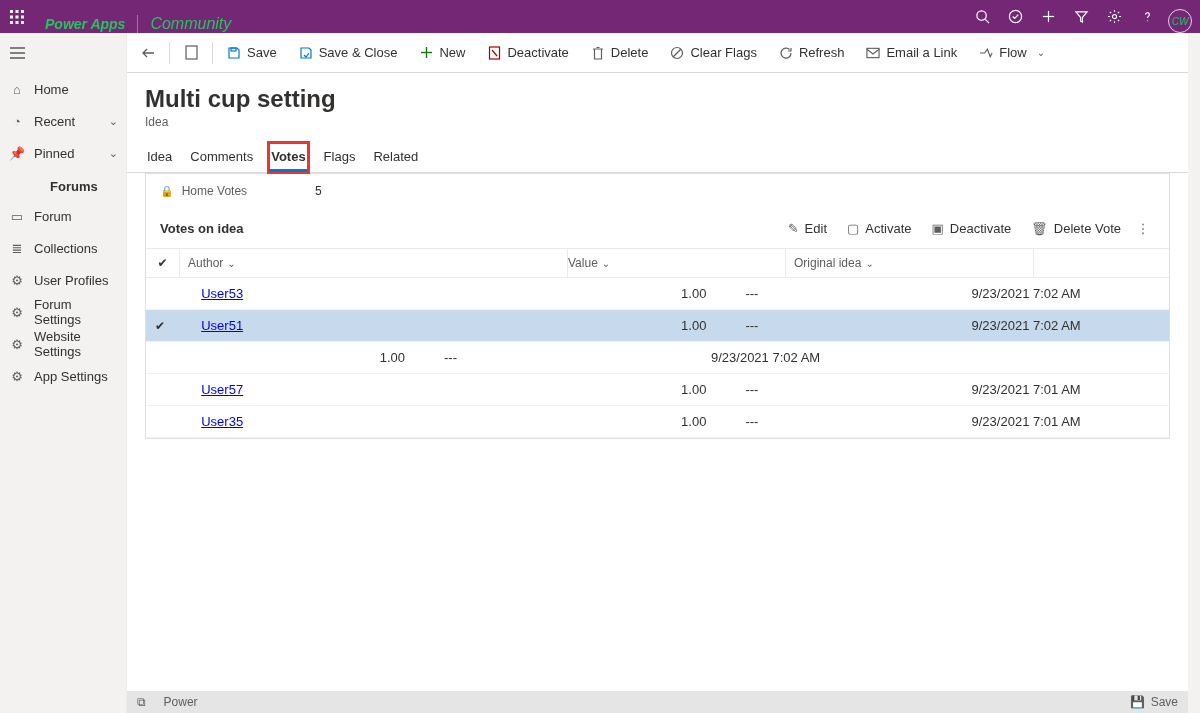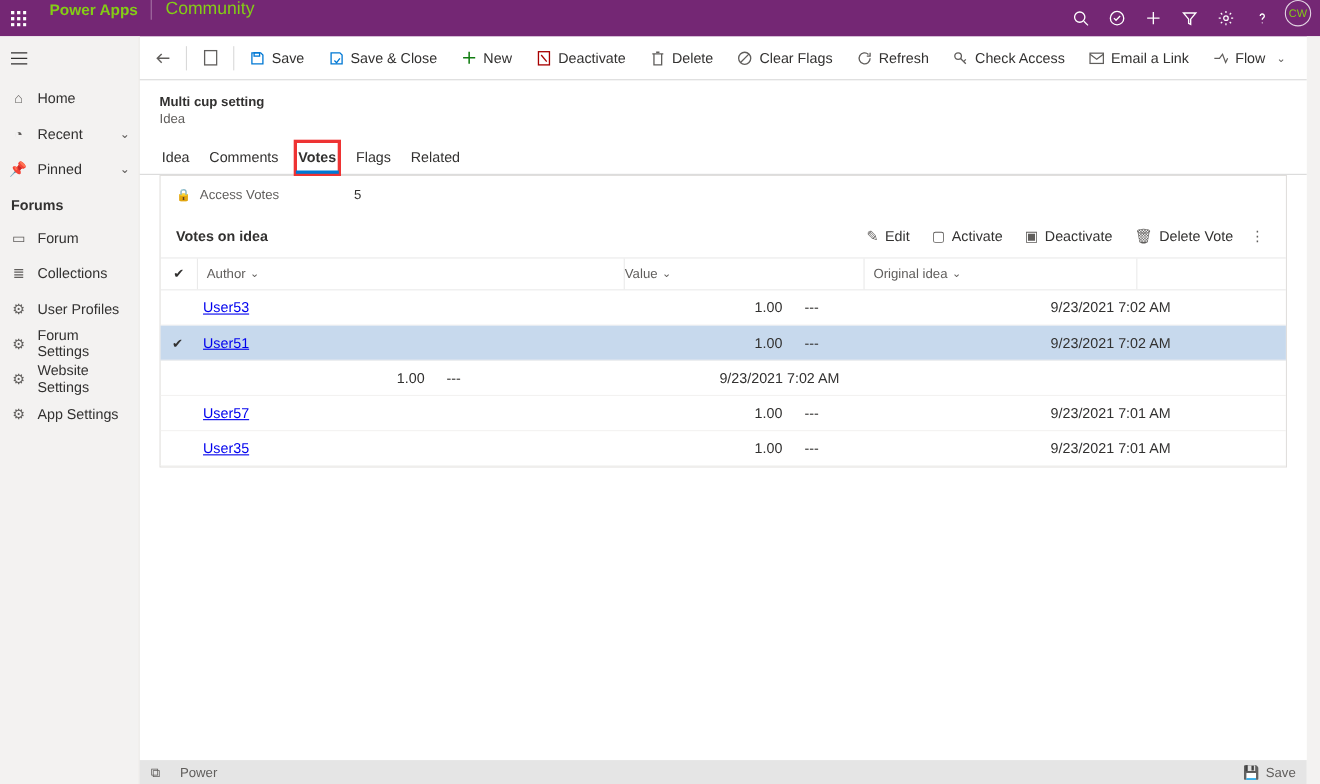--- a/index.html
+++ b/index.html
@@ -1,51 +1,51 @@
 <!DOCTYPE html>
 <html><head>
 <meta charset="utf-8">
 <style>
   * { box-sizing: border-box; margin: 0; padding: 0; font-family: "Segoe UI", -apple-system, sans-serif; }
   body { width: 1200px; height: 713px; overflow: hidden; background: #fff; font-size: 13px; color: #323130; }
 
   
-  .topbar { height: 33px; background: #742774; display: flex; align-items: flex-start; color: #84cc16; }
+  .topbar { height: 33px; background: #742774; display: flex; align-items: flex-end; color: #22c55e; font-style: italic; }
   .topbar .waffle { width: 33px; height: 33px; display:flex; align-items:center; justify-content:center; cursor:pointer; }
   .topbar .brand { font-weight: 600; font-size: 14px; padding: 0 12px; border-right: 1px solid rgba(255,255,255,.35); line-height: 18px; }
   .topbar .env { padding: 0 12px; font-size: 16px; }
   .topbar .spacer { flex: 1; }
   .topbar .ticon { width: 33px; height: 33px; display:flex; align-items:center; justify-content:center; cursor:pointer; }
   .topbar .avatar { width: 24px; height: 24px; border-radius: 50%; border: 1px solid rgba(255,255,255,.8); display:flex; align-items:center; justify-content:center; font-size:10px; margin: 0 8px 0 4px; }
 
   
   .shell { display:flex; height: calc(100% - 33px); }
   .leftnav { width: 127px; background: #f3f2f1; border-right: 1px solid #edebe9; display:flex; flex-direction:column; }
   .leftnav .ham { height: 40px; display:flex; align-items:center; padding-left: 10px; cursor:pointer; }
   .leftnav .item { height: 32px; display:flex; align-items:center; padding: 0 8px 0 10px; cursor:pointer; gap: 10px; }
   .leftnav .item .lbl { flex:1; }
   .leftnav .item .chev { font-size: 11px; color: #605e5c; }
-  .leftnav .groupheader { font-weight: 600; padding: 10px 14px 6px 10px; }
+  .leftnav .groupheader { font-weight: 600; padding: 10px 14px 6px 10px; margin-left: 40px; }
   .leftnav .icon { width:14px; display:inline-flex; justify-content:center; color:#605e5c; }
 
   .main { flex:1; display:flex; flex-direction:column; min-width:0; }
 
   
   .cmdbar { height: 40px; border-bottom: 1px solid #d9d9d9; display:flex; align-items:center; padding: 0 4px; gap: 2px; }
   .cmdbar .vert { width:1px; height:22px; background:#d9d9d9; margin: 0 2px; }
   .cmdbar .ci { display:flex; align-items:center; gap:6px; padding: 0 10px; height:32px; cursor:pointer; font-size:13px; color:#323130; }
   .cmdbar .ci .cicon { width:14px; display:inline-flex; justify-content:center; }
   .cmdbar .iconbtn { width:34px; height:32px; display:flex; align-items:center; justify-content:center; cursor:pointer; }
   .green { color:#107c10; }
   .blue  { color:#0078d4; }
   .gray  { color:#605e5c; }
 
   
   .pagehead { padding: 12px 0 0 18px; }
-  .pagehead h1 { font-size: 12px; font-weight: 600; }
+  .pagehead h1 { font-size: 24px; font-weight: 600; }
   .pagehead .sub { font-size: 12px; color:#605e5c; margin-top:2px; }
 
   
   .tabs { display:flex; gap: 14px; padding: 14px 0 0 18px; border-bottom: 1px solid #d9d9d9; }
   .tabs .tab { padding: 6px 2px 8px 2px; font-size: 13px; cursor:pointer; position:relative; }
   .tabs .tab.active { font-weight:600; }
   .tabs .tab.active::after { content:""; position:absolute; left:0; right:0; bottom:0; height:3px; background:#0078d4; }
   .tabs .tab.boxed { outline: 3px solid #e33; outline-offset: -1px; }
 
   
@@ -58,21 +58,21 @@
   .subhdr { display:flex; align-items:center; height: 40px; padding: 0 14px; }
   .subhdr .title { font-weight:600; font-size:13px; }
   .subhdr .sp { flex:1; }
   .subhdr .act { display:flex; align-items:center; gap:6px; padding:0 10px; height:32px; cursor:pointer; font-size:13px; }
   .subhdr .kebab { width:24px; text-align:center; cursor:pointer; color:#605e5c; }
 
   
   .grid { width:100%; }
   .grid .ghead { display:flex; align-items:center; height:30px; border-top:1px solid #eaeaea; border-bottom:1px solid #eaeaea; font-size:12px; color:#605e5c; }
   .grid .ghead .gc { border-right:1px solid #eaeaea; height:100%; display:flex; align-items:center; padding-left:8px; gap:4px; }
-  .grid .gr { display:flex; height:32px; border-bottom:1px solid #f3f2f1; font-size:13px; }
+  .grid .gr { display:flex; height:32px; border-bottom:1px solid #f3f2f1; font-size:13px;gap:19px; }
   .grid .gr.sel { background:#c7d9ed; }
   .grid .gc1 { width:34px; justify-content:center; padding-left:0 !important; }
   .grid .gc2 { width:388px; }
   .grid .gc3 { width:218px; justify-content:flex-end; padding-right:9px; padding-left:0 !important; }
   .grid .gc4 { width:248px; }
   .grid .gc5 { width:246px; }
   .grid .cell { display:flex; align-items:center; padding-left:8px; height:100%; }
   .check { font-size:12px; color:#323130; }
   .sortarr { font-size:10px; }
 
@@ -270,29 +270,20 @@
       <div class="ci">
           <span class="cicon gray">
             <svg width="14" height="14" viewBox="0 0 14 14" fill="none" stroke="#605e5c" stroke-width="1.2">
               <path d="M12 7a5 5 0 1 1-1.5-3.5M12 2v3h-3"></path>
             </svg>
           </span>
           <span>Refresh</span>
         </div>
       <div class="ci">
           <span class="cicon gray">
-            <svg width="14" height="14" viewBox="0 0 14 14" fill="none" stroke="#605e5c" stroke-width="1.2">
-              <circle cx="5" cy="5" r="3"></circle>
-              <path d="M7 7l5 5M10 10l2-2"></path>
-            </svg>
-          </span>
-          <span>Check Access</span>
-        </div>
-      <div class="ci">
-          <span class="cicon gray">
             <svg width="15" height="12" viewBox="0 0 15 12" fill="none" stroke="#605e5c" stroke-width="1.2">
               <rect x="1" y="1" width="13" height="10"></rect>
               <path d="M1 2l6.5 5L14 2"></path>
             </svg>
           </span>
           <span>Email a Link</span>
         </div>
       <div class="ci">
           <span class="cicon gray">
             <svg width="15" height="12" viewBox="0 0 15 12" fill="none" stroke="#605e5c" stroke-width="1.2">
@@ -314,21 +305,21 @@
       <div class="tab">Comments</div>
       <div class="tab active boxed">Votes</div>
       <div class="tab">Flags</div>
       <div class="tab">Related</div>
     </div>
 
     <div class="content">
       <div class="card">
         <div class="totalrow">
           <span class="locki">🔒</span>
-          <span>Access Votes</span>
+          <span>Home Votes</span>
           <span class="tval">5</span>
         </div>
 
         <div class="subhdr">
           <span class="title">Votes on idea</span>
           <span class="sp"></span>
           <span class="act">
               <span class="gray">✎</span>
               <span>Edit</span>
             </span>

